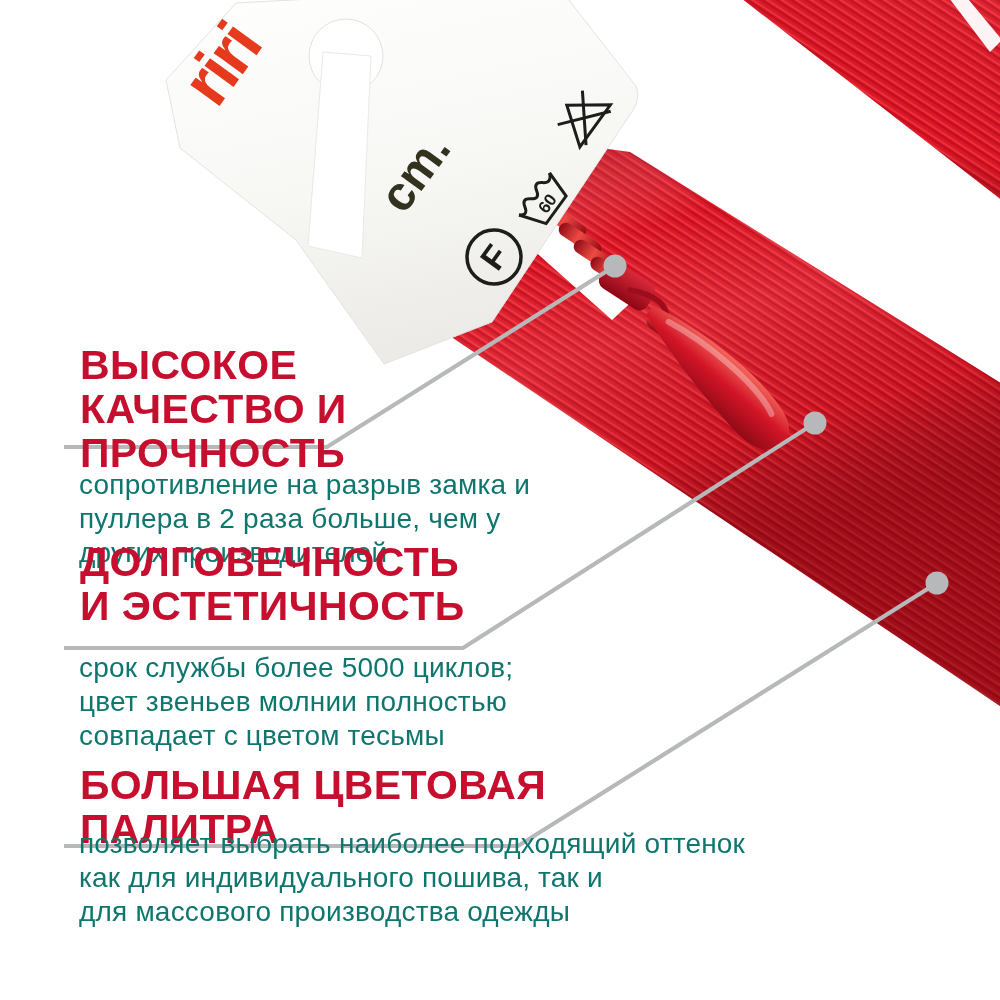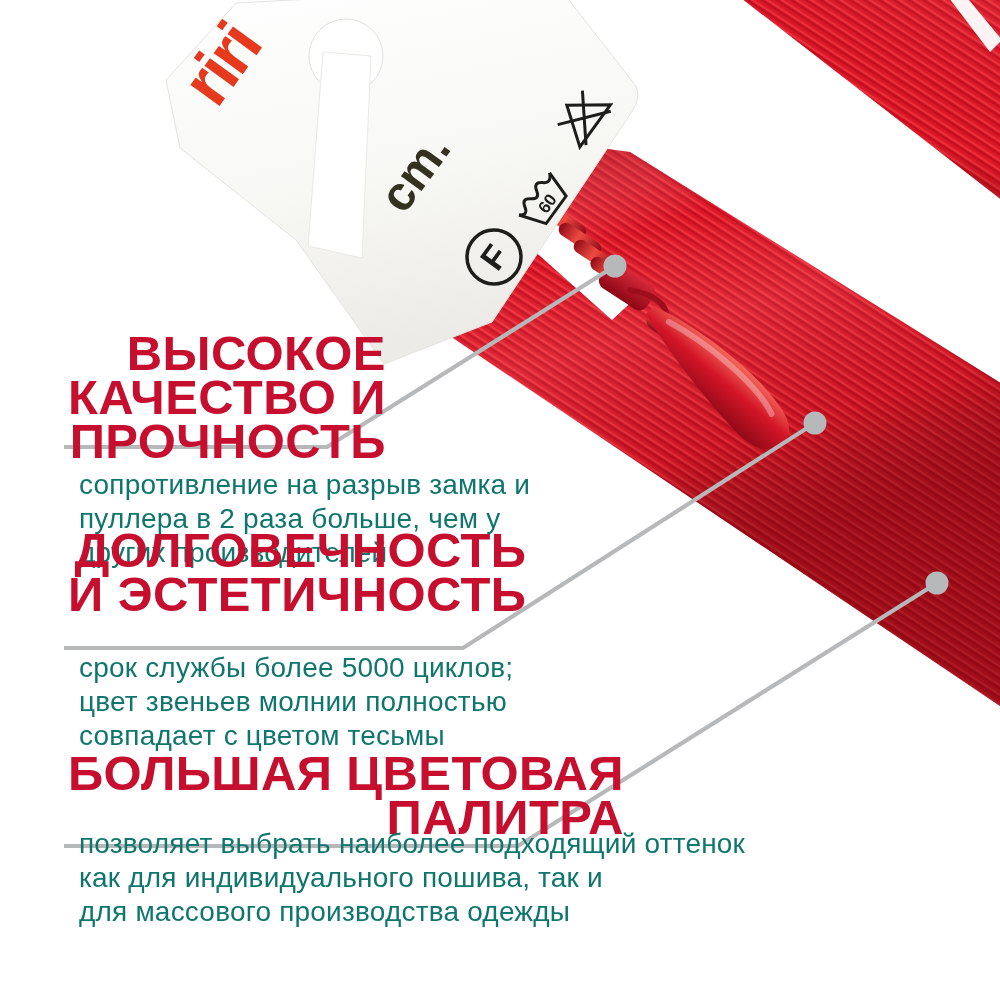--- a/index.html
+++ b/index.html
@@ -1,21 +1,21 @@
 <!DOCTYPE html>
 <html><head>
 <meta charset="utf-8">
 <style>
   html,body{margin:0;padding:0;}
   body{width:1000px;height:1000px;background:#ffffff;position:relative;overflow:hidden;
        font-family:"Liberation Sans","DejaVu Sans",sans-serif;}
   #scene{position:absolute;left:0;top:0;width:1000px;height:1000px;}
   .txt{position:absolute;left:64px;white-space:pre-line;}
-  .feature-title{font-weight:bold;font-size:49px;line-height:44px;letter-spacing:.4px;
-                 color:#c60f2e;margin:4px;text-align:right;}
+  .feature-title{font-weight:bold;font-size:41px;line-height:44px;letter-spacing:.4px;
+                 color:#c60f2e;margin:16px;}
   .feature-body{font-size:28px;line-height:34px;color:#0f766e;margin:15px;letter-spacing:.2px;}
   svg text{font-family:"Liberation Sans","DejaVu Sans",sans-serif;}
 </style>
 </head>
 <body>
 
 <svg id="scene" viewBox="0 0 1000 1000">
   <defs>
     <pattern id="ribs" width="8" height="8" patternUnits="userSpaceOnUse" patternTransform="rotate(33)">
       <rect width="8" height="8" fill="#dd1726"></rect>

